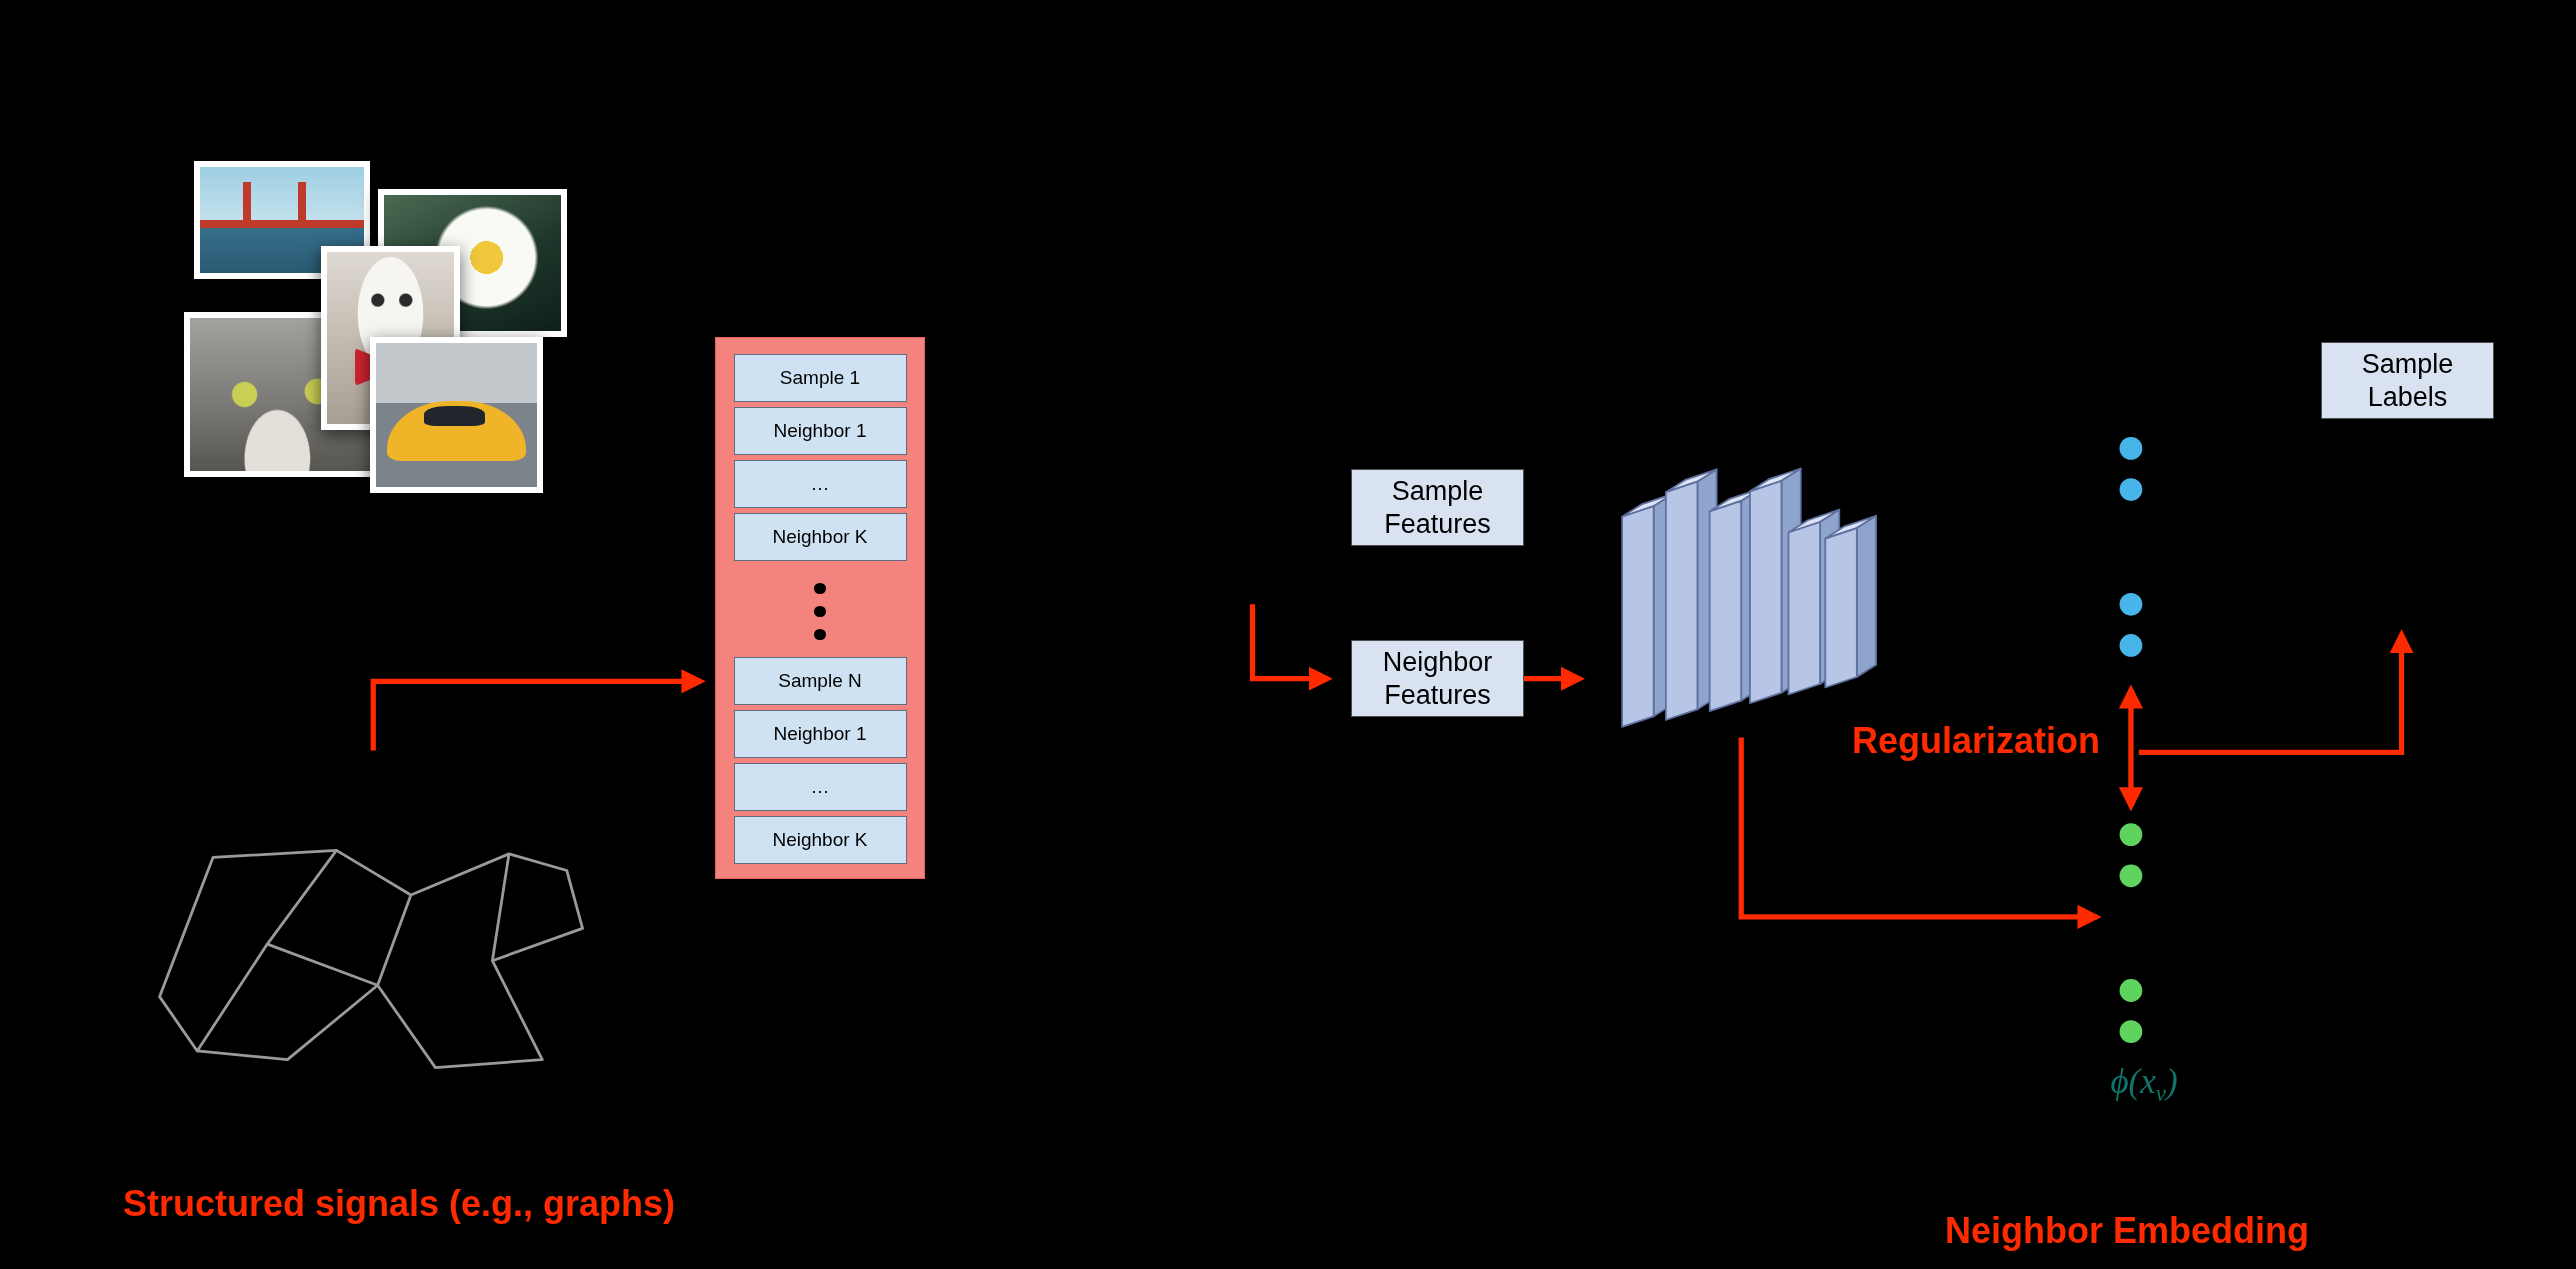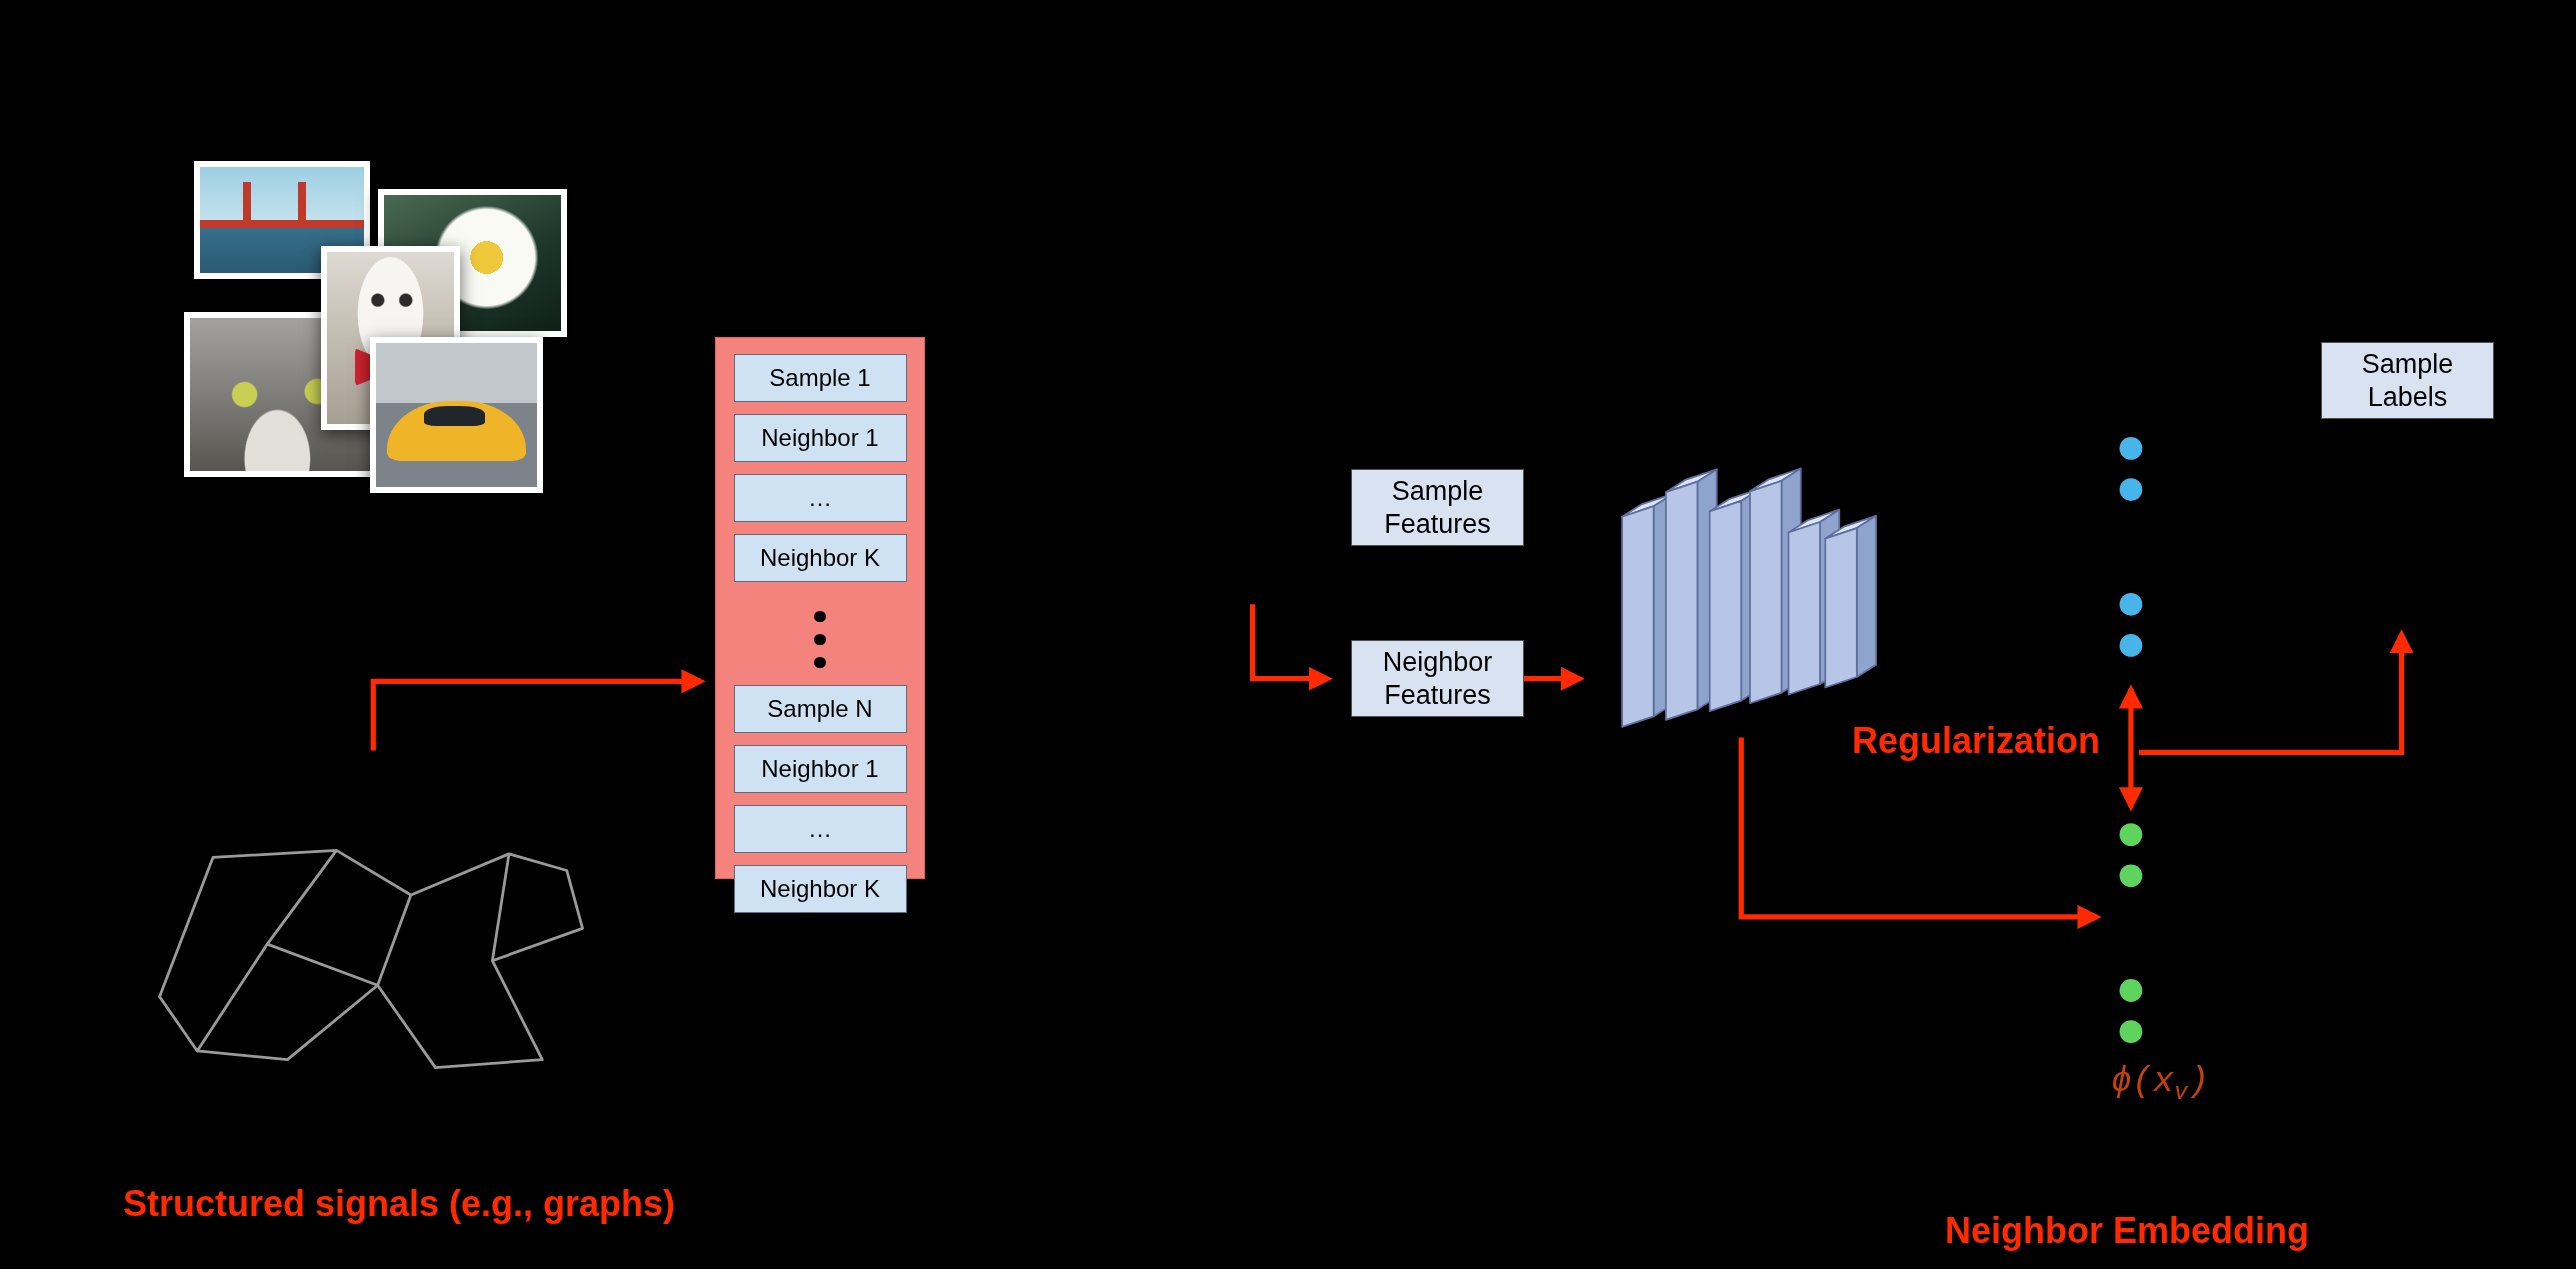--- a/index.html
+++ b/index.html
@@ -31,36 +31,36 @@
       clip-path:polygon(0 0,50% 38%,100% 0,100% 100%,50% 62%,0 100%);border-radius:4.4px;}
   .img-car{background:linear-gradient(180deg,#c2c7cc 0 42%,#7d838a 42% 100%);}
   .img-car .body{position:absolute;left:7%;top:40%;width:86%;height:42%;background:#f0b429;
       border-radius:45% 45% 10% 10% / 80% 80% 14% 14%;}
   .img-car .glass{position:absolute;left:30%;top:44%;width:38%;height:14%;background:#20262c;
       border-radius:40% 40% 20% 20%;}
 
   
   .batch{position:absolute;left:715px;top:337px;width:210px;height:542px;box-sizing:border-box;
          background:#f4837d;border:1.8px solid #e8625a;padding:16px 17.5px 0 17.5px;}
-  .cell{height:48px;margin-bottom:12px;background:#cfe2f3;border:1.8px solid #5c6d80;box-sizing:border-box;
-        display:flex;align-items:center;justify-content:center;color:#000;font-size:24px;}
+  .cell{height:48px;margin-bottom:5px;background:#cfe2f3;border:1.8px solid #5c6d80;box-sizing:border-box;
+        display:flex;align-items:center;justify-content:center;color:#000;font-size:19px;}
   .vdots{height:91px;display:flex;flex-direction:column;align-items:center;justify-content:center;gap:11.4px;}
   .vdots span{width:11.4px;height:11.4px;border-radius:50%;background:#000;}
 
   
   .fbox{position:absolute;width:173px;height:77px;box-sizing:border-box;background:#d9e2f0;
         border:1.8px solid #4f4f4f;display:flex;flex-direction:column;align-items:center;justify-content:center;
         color:#000;font-size:27px;line-height:33px;text-align:center;margin-left:12px;}
 
   
   .redlabel{position:absolute;color:#ff2a00;font-weight:bold;font-size:36px;white-space:nowrap;}
   .center{transform:translateX(-50%);}
   .rightal{transform:translateX(-100%);}
-  .phi{position:absolute;color:#c2410c;font-size:35px;font-family:Liberation Mono, monospace;font-style:italic;
-       transform:translateX(-50%);white-space:nowrap;margin-left:16px;}
+  .phi{position:absolute;color:#0f766e;font-size:35px;font-family:Liberation Serif, serif;font-style:italic;
+       transform:translateX(-50%);white-space:nowrap;}
   .phi sub{font-size:23px;}
 </style>
 </head>
 <body>
 
 <div class="canvas">
 
   <svg class="layer" width="2576" height="1269" viewBox="0 0 2941 1449" xmlns="http://www.w3.org/2000/svg">
     <defs>
       <marker id="ah" viewBox="0 0 10 10" refX="8" refY="5" markerWidth="4.6" markerHeight="4.6" orient="auto">

